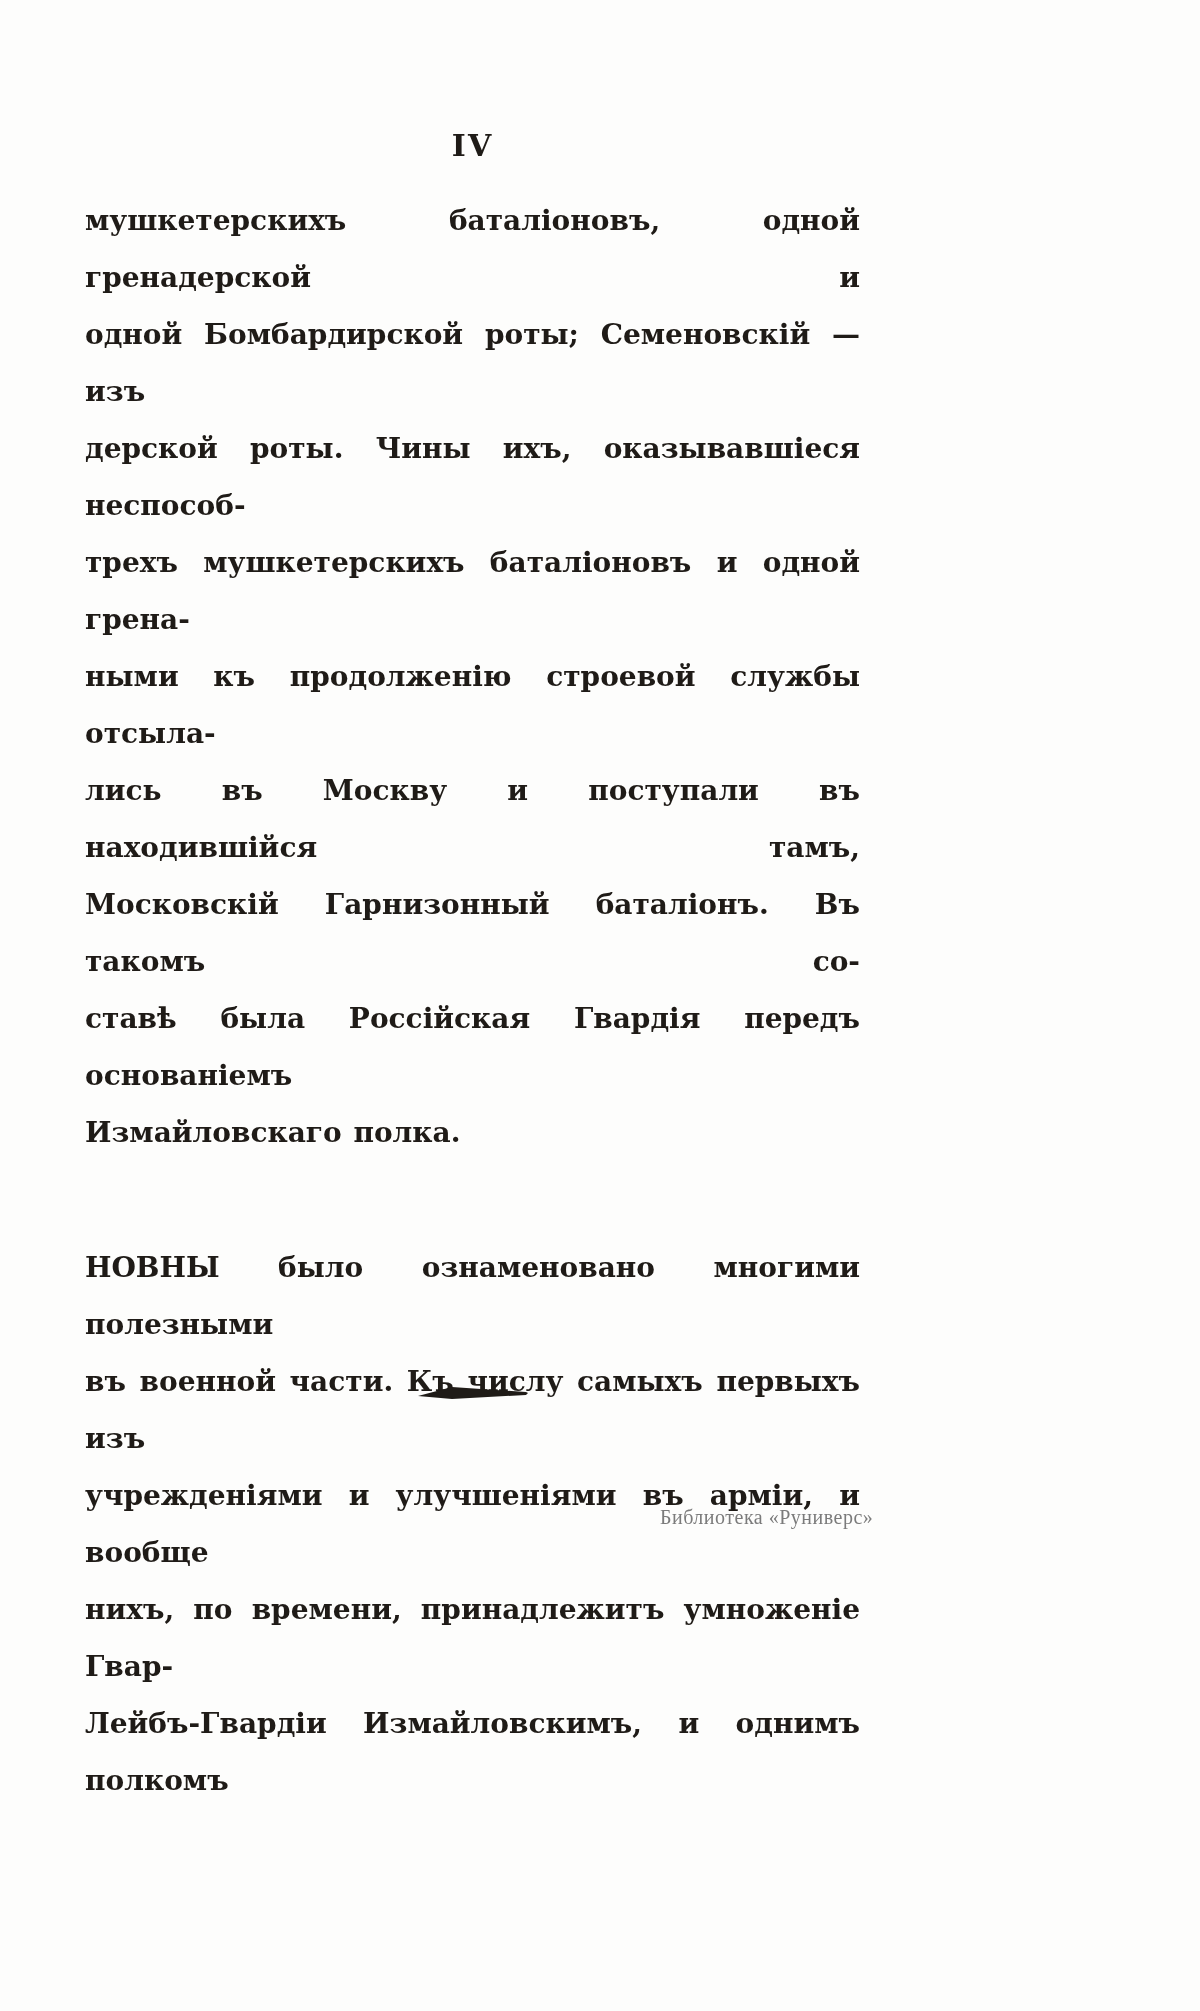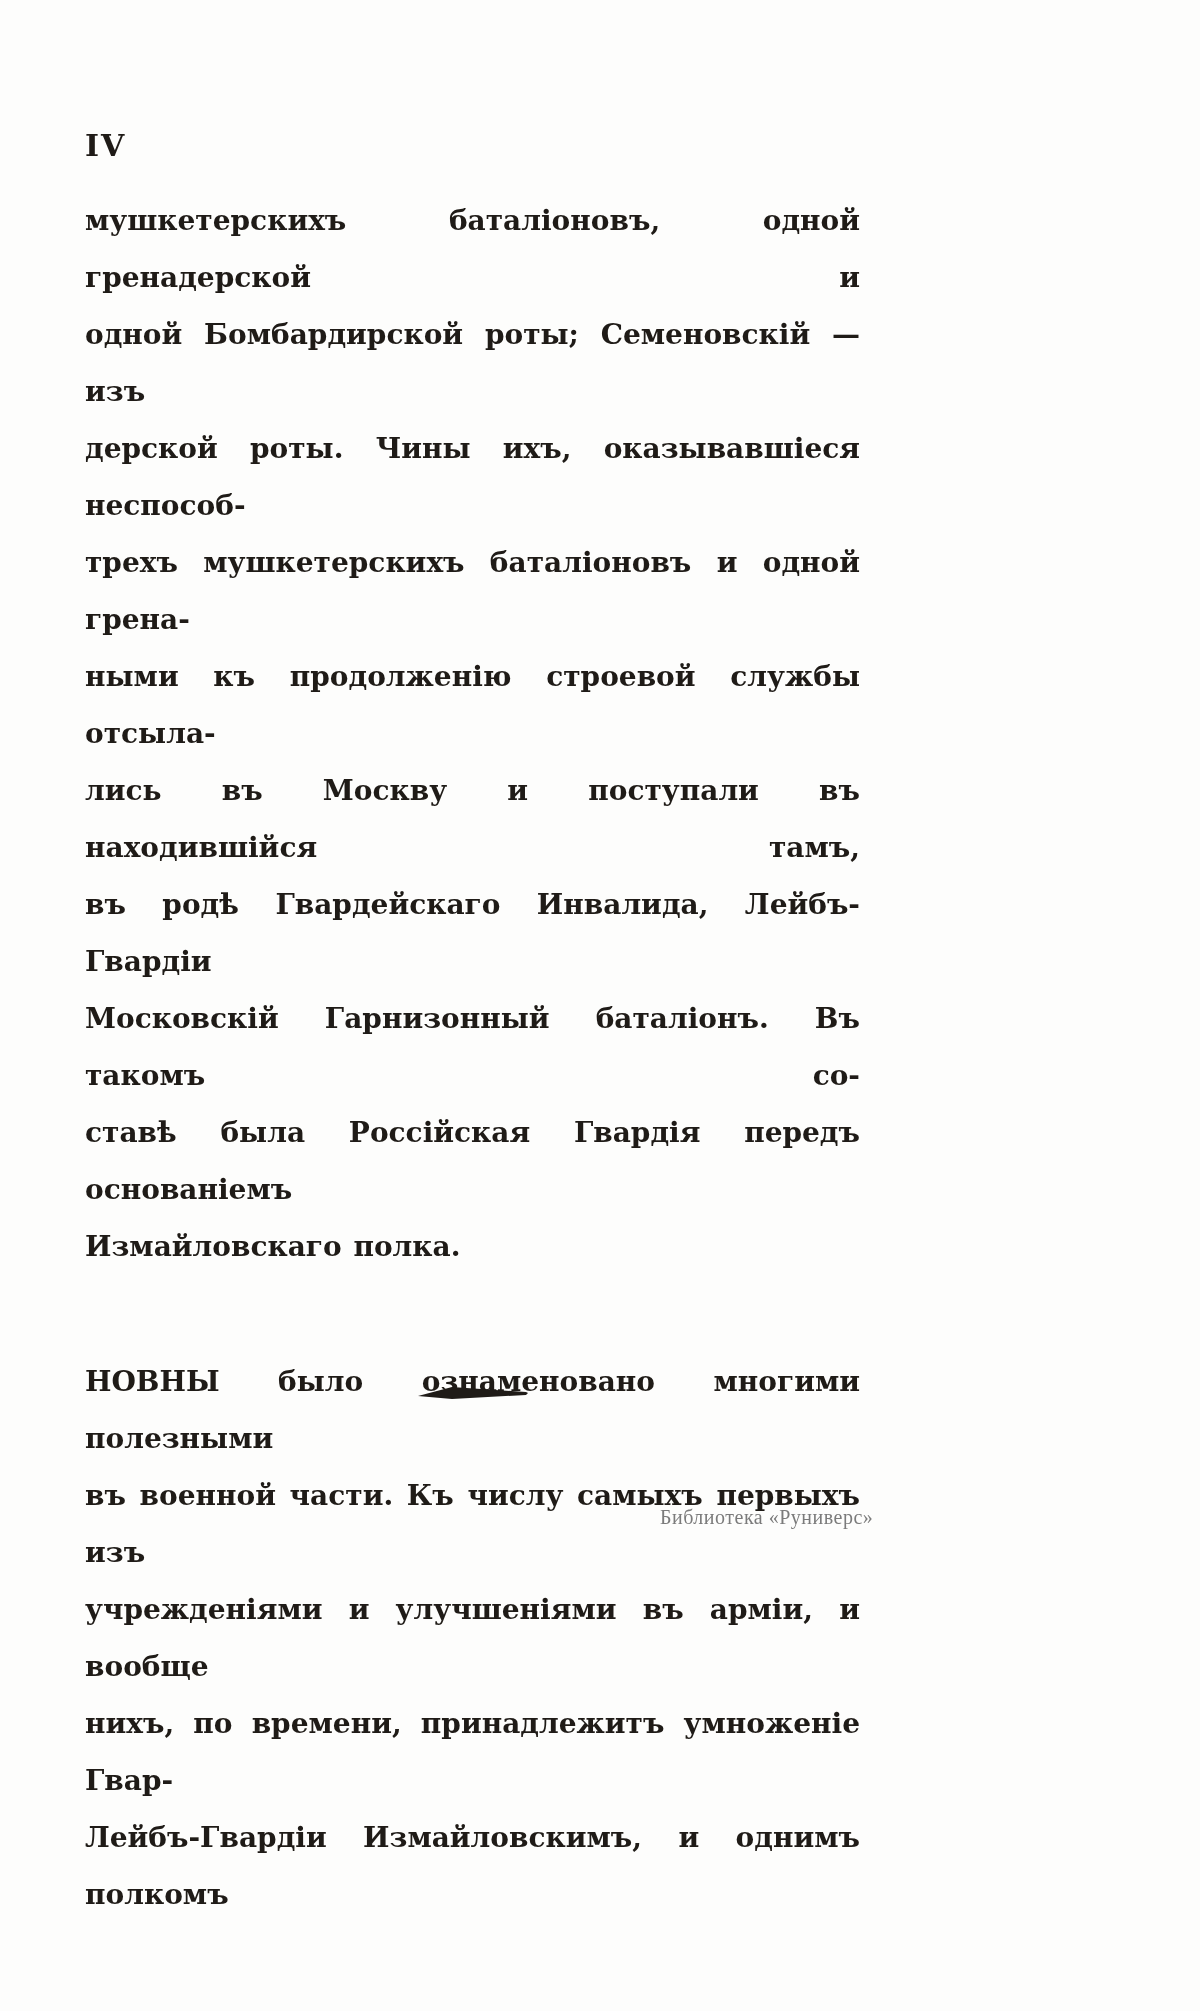--- a/index.html
+++ b/index.html
@@ -14,21 +14,21 @@
     background: #fdfdfc;
     font-family: "DejaVu Serif", serif;
     color: #1f1b17;
     overflow: hidden;
   }
   .page-number {
     position: absolute;
     top: 128px;
     left: 85px;
     width: 775px;
-    text-align: left;
+    text-align: center;
     font-size: 30px;
     font-weight: bold;
     letter-spacing: 2px;
   }
   .text-block {
     position: absolute;
     left: 85px;
     top: 192px;
     width: 775px;
     font-weight: bold;
@@ -82,21 +82,20 @@
 
   <div class="text-block">
 
     <div class="paragraph-1">
       <div class="line">мушкетерскихъ баталіоновъ, одной гренадерской и</div>
       <div class="line">одной Бомбардирской роты; Семеновскій — изъ</div>
       <div class="line">дерской роты. Чины ихъ, оказывавшіеся неспособ-</div>
       <div class="line">трехъ мушкетерскихъ баталіоновъ и одной грена-</div>
       <div class="line">ными къ продолженію строевой службы отсыла-</div>
       <div class="line">лись въ Москву и поступали въ находившійся тамъ,</div>
-      <div class="line">въ родѣ Гвардейскаго Инвалида, Лейбъ-Гвардіи</div>
       <div class="line">Московскій Гарнизонный баталіонъ. Въ такомъ со-</div>
       <div class="line">ставѣ была Россійская Гвардія передъ основаніемъ</div>
       <div class="line last">Измайловскаго полка.</div>
     </div>
 
     <div class="paragraph-2">
       <div class="line">НОВНЫ было ознаменовано многими полезными</div>
       <div class="line">въ военной части. Къ числу самыхъ первыхъ изъ</div>
       <div class="line">учрежденіями и улучшеніями въ арміи, и вообще</div>
       <div class="line">нихъ, по времени, принадлежитъ умноженіе Гвар-</div>

